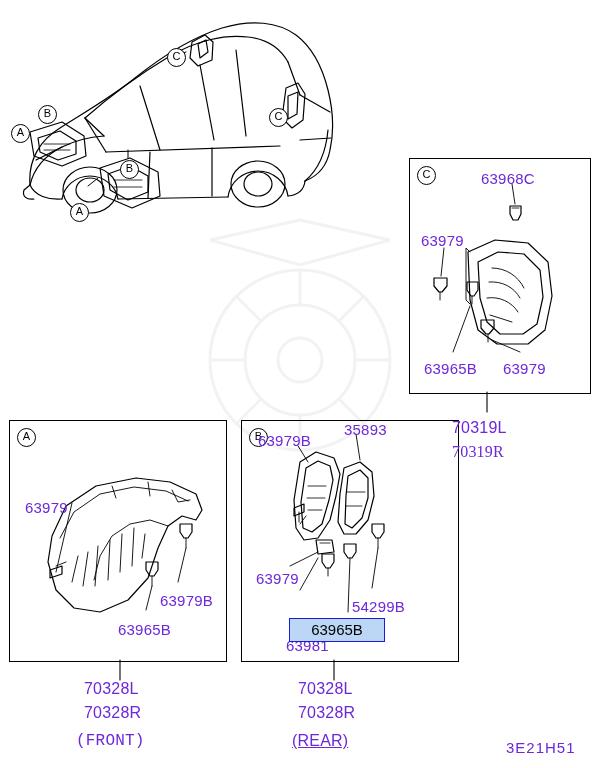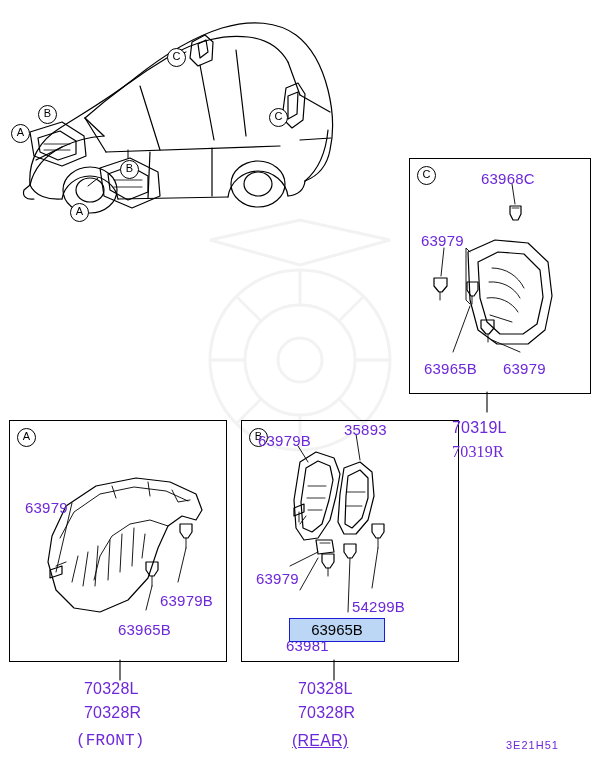--- a/index.html
+++ b/index.html
@@ -32,21 +32,21 @@
     font-size: 15px;
     font-family: "Liberation Sans", sans-serif;
     color: #6d28d9;
     white-space: nowrap;
     letter-spacing: 0.2px;
   }
   .lbl.big {
     font-size: 16px;
   }
   .lbl.code {
-    font-size: 11px;
+    font-size: 15px;
     letter-spacing: 1px;
   }
   .callout {
     position: absolute;
     width: 17px;
     height: 17px;
     border: 1.3px solid #000;
     border-radius: 50%;
     background: #fff;
     font-size: 11px;

